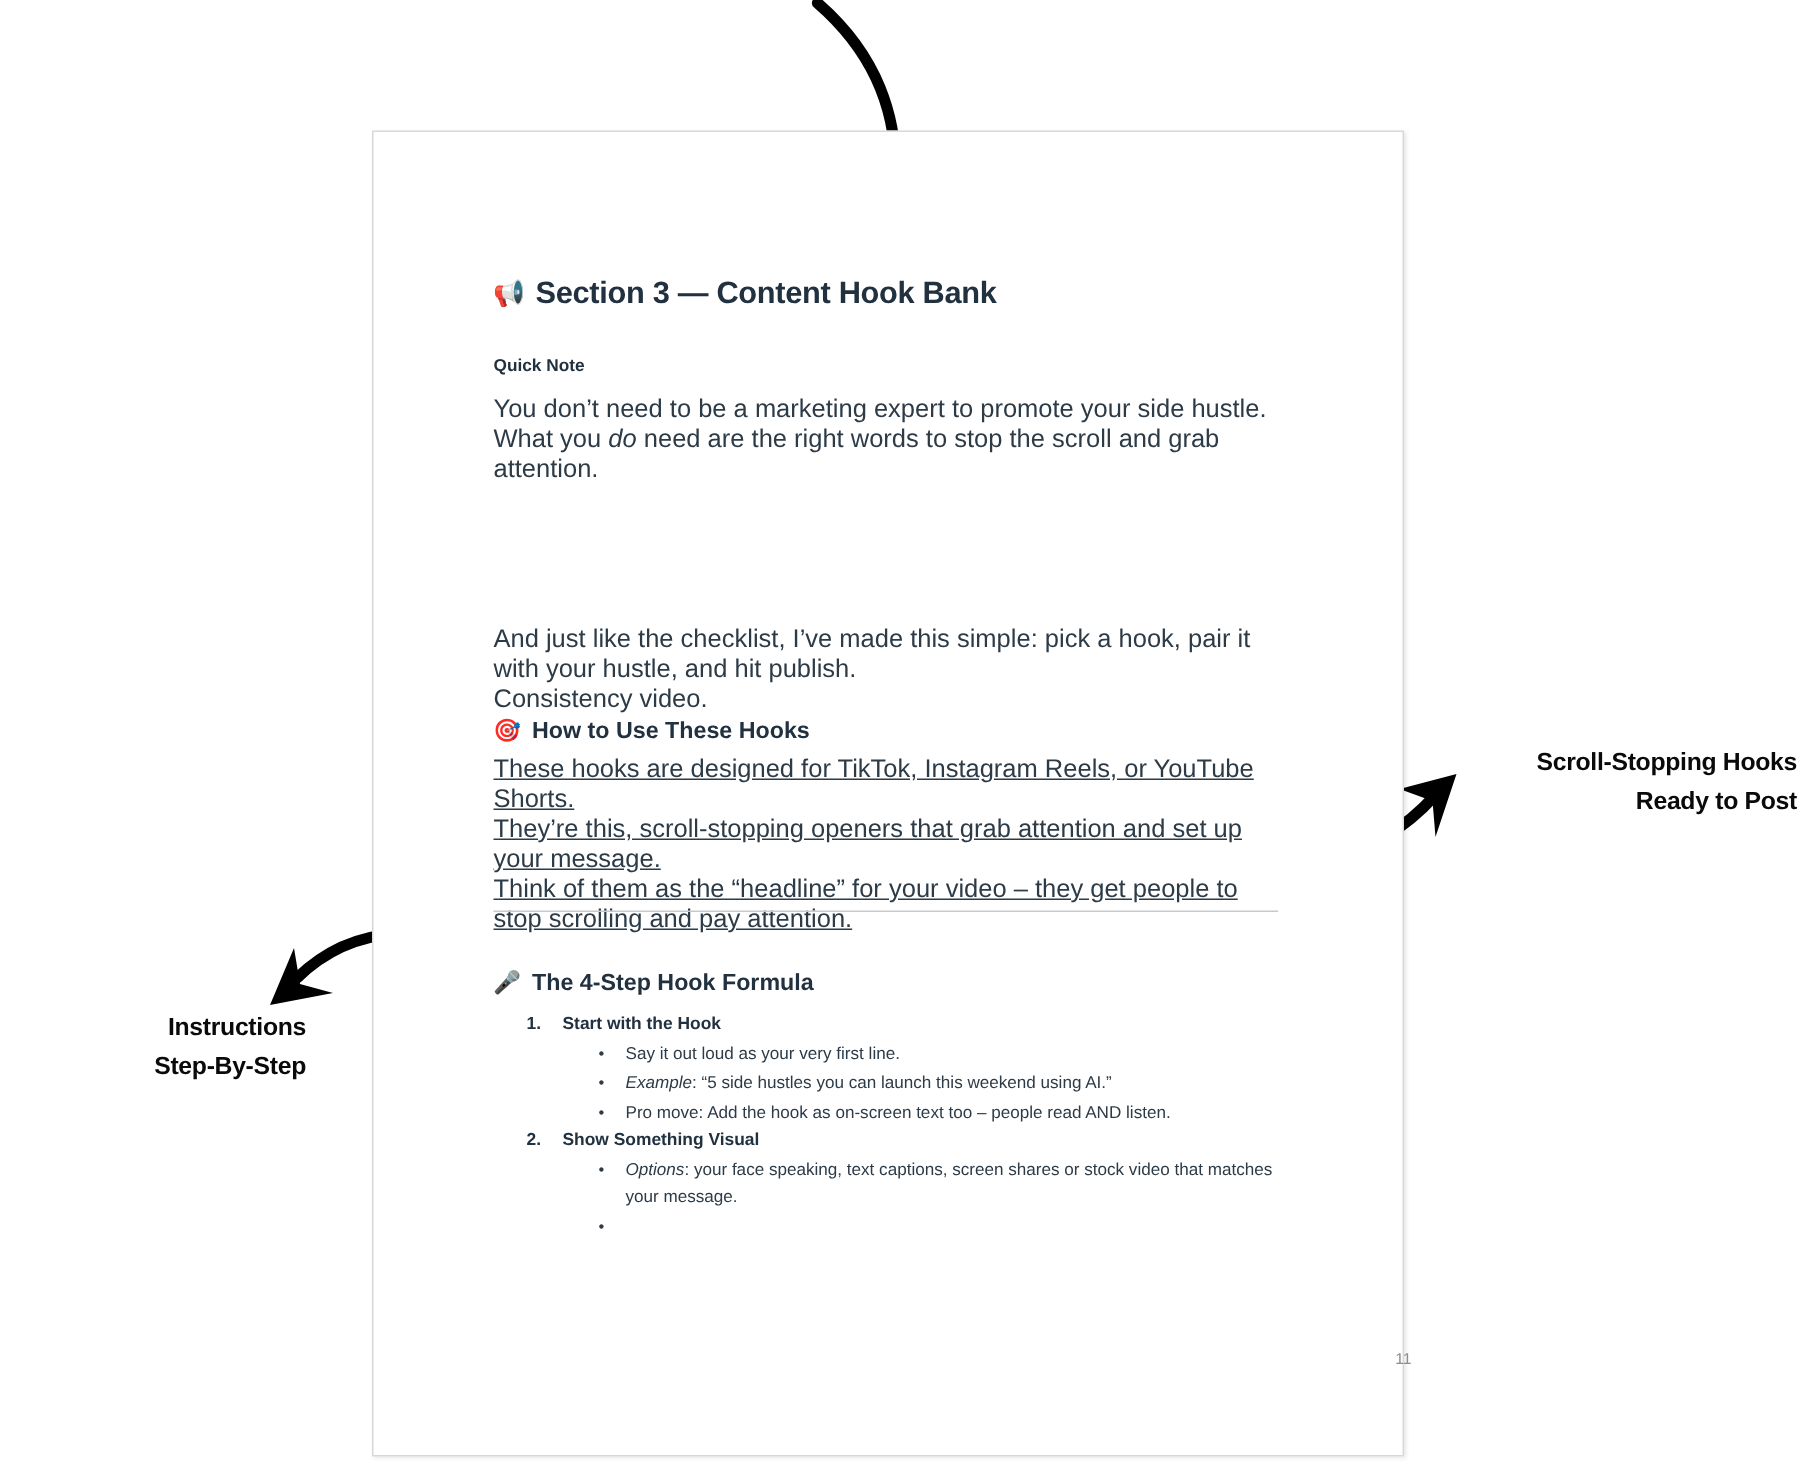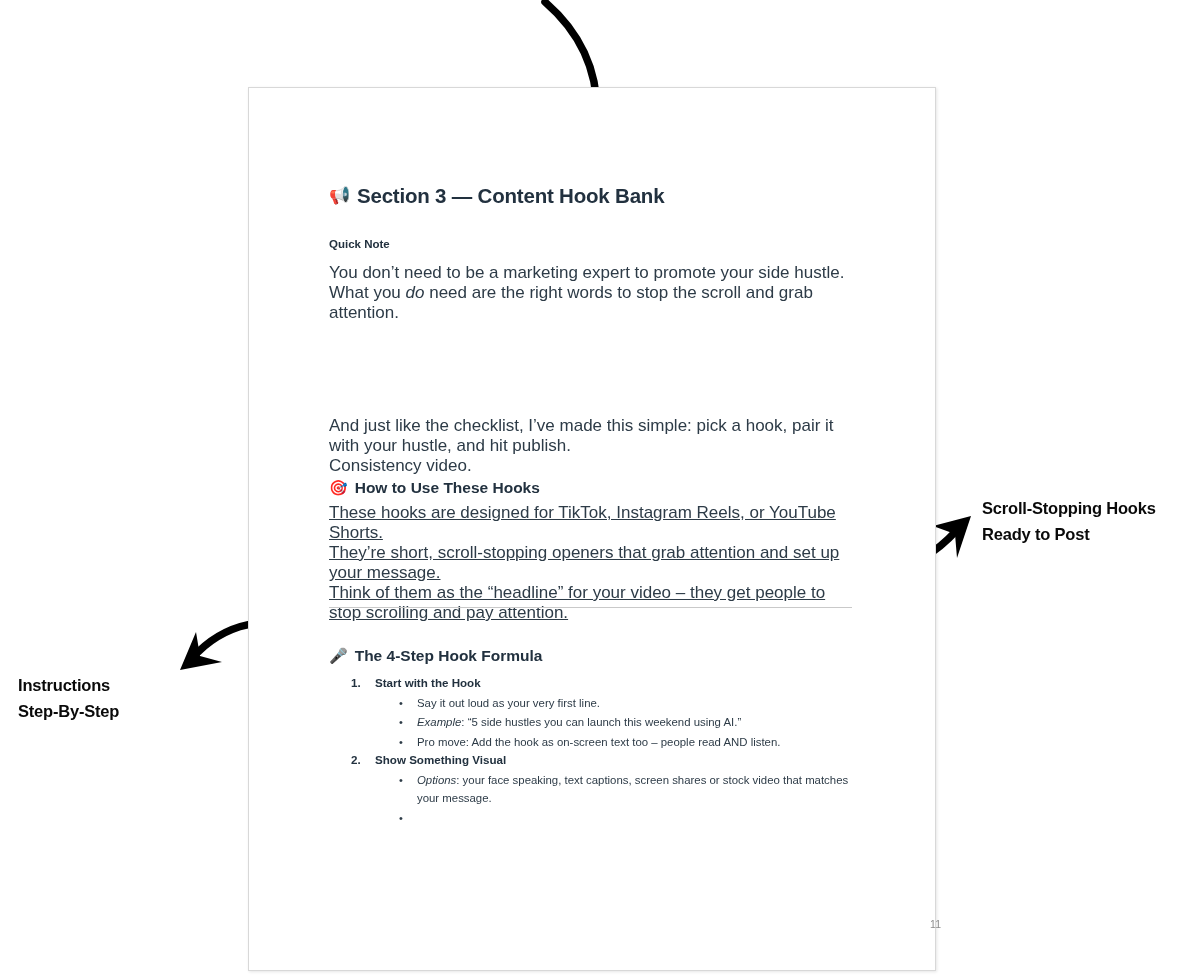--- a/index.html
+++ b/index.html
@@ -139,36 +139,36 @@
     left: 70px;
     top: 0;
     font-size: 11px;
     line-height: 18.5px;
     color: #2d3b47;
   }
   .sub-item em { font-style: italic; }
   .page-number {
     position: absolute;
     left: 0;
-    top: 830px;
+    top: 812px;
     width: 612px;
     text-align: right;
     font-size: 10.5px;
     color: #8d8d8d;
   }
 
   
   .callout {
     position: absolute;
     font-family: "Liberation Sans", sans-serif;
     font-weight: bold;
     font-size: 16.5px;
     line-height: 26px;
     color: #0a0a0a;
-    text-align: left;
+    text-align: right;
     letter-spacing: -0.2px;
   }
   #callout-right { left: 982px; top: 495px; width: 216px; }
   #callout-left  { left: 18px;  top: 672px; width: 186px; }
 
   .arrow-svg { position: absolute; overflow: visible; }
   #arrow-top   { left: 530px; top: -8px; }
   #arrow-right { left: 805px; top: 498px; }
   #arrow-left  { left: 160px; top: 608px; }
 </style>
@@ -221,21 +221,21 @@
       <span>Consistency video.</span>
     </div>
 
     <h2 class="doc-h2" style="top:378px;">
       <span class="emoji emoji-sm">🎯</span>
       <span>How to Use These Hooks</span>
     </h2>
 
     <div class="para" style="top:415px;text-decoration:underline;">
       <span>These hooks are designed for TikTok, Instagram Reels, or YouTube Shorts.</span><br>
-      <span>They’re short, scroll-stopping openers that grab attention and set up your message.</span><br>
+      <span>They’re this, scroll-stopping openers that grab attention and set up your message.</span><br>
       <span>Think of them as the “headline” for your video – they get people to stop scrolling and pay attention.</span>
     </div>
 
     <hr class="divider" style="top:519px;">
 
     <h2 class="doc-h2" style="top:546px;">
       <span class="emoji emoji-sm">🎤</span>
       <span>The 4-Step Hook Formula</span>
     </h2>
 

